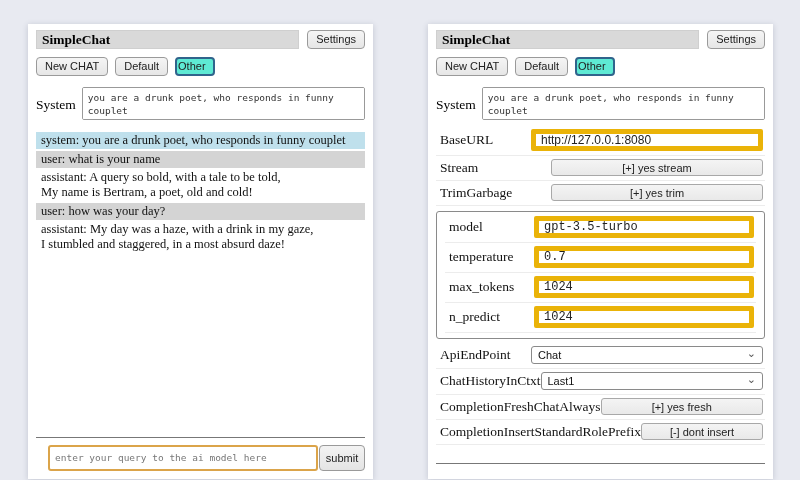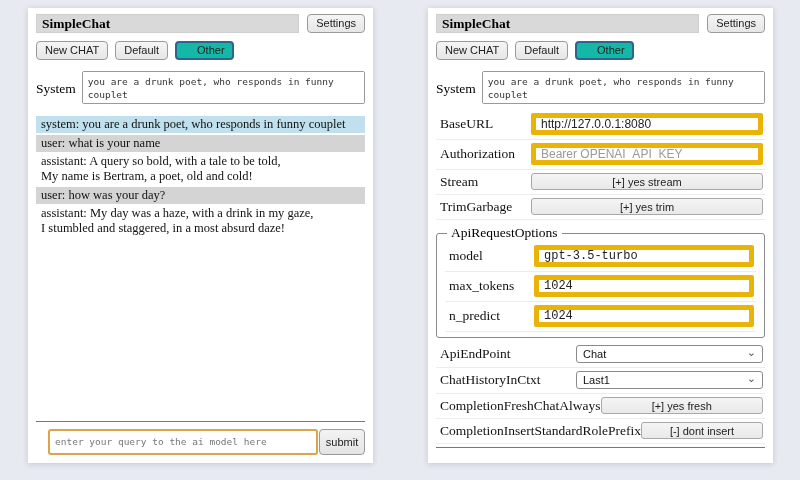--- a/index.html
+++ b/index.html
@@ -5,21 +5,21 @@
   * { margin:0; padding:0; box-sizing:border-box; }
   html,body { width:800px; height:480px; }
   body {
     background:#e8eaf1;
     font-family:"Liberation Serif", serif;
     position:relative;
     overflow:hidden;
   }
   .panel {
     position:absolute;
-    top:8px;
+    top:24px;
     width:345px;
     height:455px;
     background:#ffffff;
     box-shadow:0 1px 6px rgba(40,50,80,0.20);
     padding:6px 8px 8px 8px;
     display:flex;
     flex-direction:column;
   }
   .panel.left  { left:28px; }
   .panel.right { left:428px; }
@@ -42,23 +42,23 @@
     background:linear-gradient(#f5f5f5,#e6e6e6);
     border:1px solid #9a9a9a;
     border-radius:4px;
     padding:2px 8px 3px 8px;
     color:#222;
     cursor:pointer;
     white-space:nowrap;
   }
   .session-row { display:flex; gap:7px; margin-top:8px; }
   .btn.active-session {
-    background:#14b8a6;
+    background:#5eead4;
     border:2px solid #30648c;
-    padding:1px 7px 2px 20px;
+    padding:1px 7px 2px 1px;
   }
   .system-row { display:flex; gap:6px; margin-top:11px; align-items:center; }
   .system-label { font-size:13.5px; padding-top:2px; }
   .system-textarea {
     flex:1;
     height:33px;
     border:1px solid #999;
     border-radius:2px;
     resize:none;
     font-family:"DejaVu Sans Mono", monospace;
@@ -98,32 +98,32 @@
     border:5px solid #eab308;
     border-radius:2px;
     font-family:"Liberation Sans", sans-serif;
     font-size:12px;
     padding:1px 5px;
     color:#222;
     outline:none;
   }
   .sinput::placeholder { color:#9a9a9a; }
   .sbtn {
-    width:232px;
+    width:212px;
     height:17px;
     font-family:"Liberation Sans", sans-serif;
     font-size:11px;
     background:linear-gradient(#f4f4f4,#e9e9e9);
     border:1px solid #a8a8a8;
     border-radius:3px;
     color:#222;
     cursor:pointer;
   }
   .sselect {
-    width:187px;
+    width:232px;
     height:18px;
     border:1px solid #8a8a8a;
     border-radius:3px;
     background:#fff;
     font-family:"Liberation Sans", sans-serif;
     font-size:11px;
     color:#111;
     display:flex;
     align-items:center;
     justify-content:space-between;
@@ -228,37 +228,36 @@
     <span class="system-label">System</span>
     <textarea class="system-textarea" style="">you are a drunk poet, who responds in funny couplet</textarea>
   </div>
 
   <div class="settings-area">
     <div class="srow">
       <span class="slabel">BaseURL</span>
       <input class="sinput" value="http://127.0.0.1:8080" style="">
     </div>
     <div class="srow">
-      <span class="slabel">Authorization</span>
-      <input class="sinput" placeholder="Bearer OPENAI_API_KEY" style="">
-    </div>
-    <div class="srow">
       <span class="slabel">Stream</span>
       <button class="sbtn">[+] yes stream</button>
     </div>
     <div class="srow">
       <span class="slabel">TrimGarbage</span>
       <button class="sbtn">[+] yes trim</button>
     </div>
 
     <fieldset class="api-options">
-      <legend>ApiRequestOptions</legend>
       <div class="srow">
         <span class="slabel">model</span>
         <input class="sinput" value="gpt-3.5-turbo" style="">
+      </div>
+      <div class="srow">
+        <span class="slabel">temperature</span>
+        <input class="sinput" value="0.7" style="">
       </div>
       <div class="srow">
         <span class="slabel">max_tokens</span>
         <input class="sinput" value="1024" style="">
       </div>
       <div class="srow">
         <span class="slabel">n_predict</span>
         <input class="sinput" value="1024" style="">
       </div>
     </fieldset>

